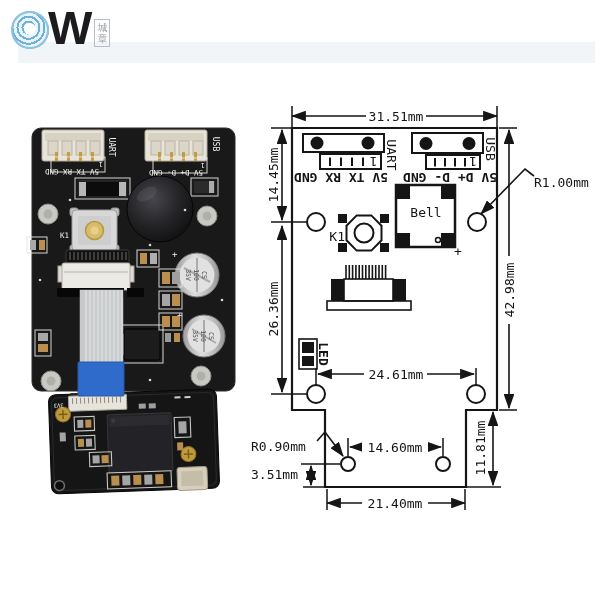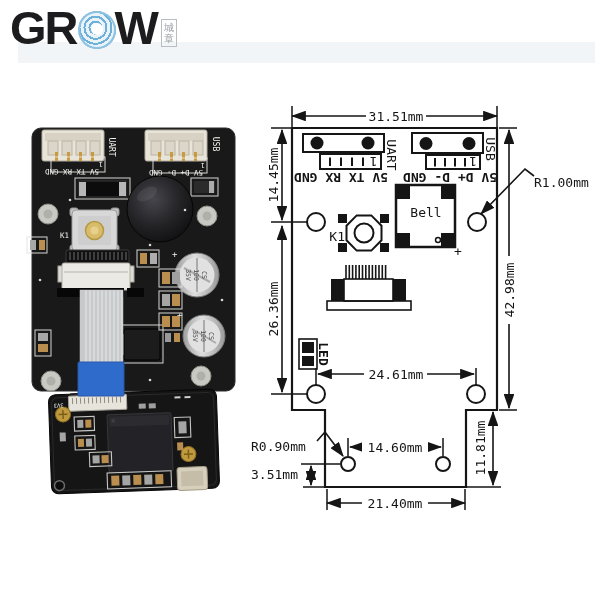--- a/index.html
+++ b/index.html
@@ -29,21 +29,20 @@
   .wtxt{fill:#f2f2ee;}
 </style>
 </head>
 <body>
 
 <div id="canvas">
 
   <div class="band"></div>
 
   <div class="logo">
-    <span>GR</span>
     <span class="o-mark"></span>
     <span>W</span>
     <span class="seal">
       <span>城</span>
       <span>章</span>
     </span>
   </div>
 
   <svg width="600" height="600" viewBox="0 0 600 600">
     <defs>

